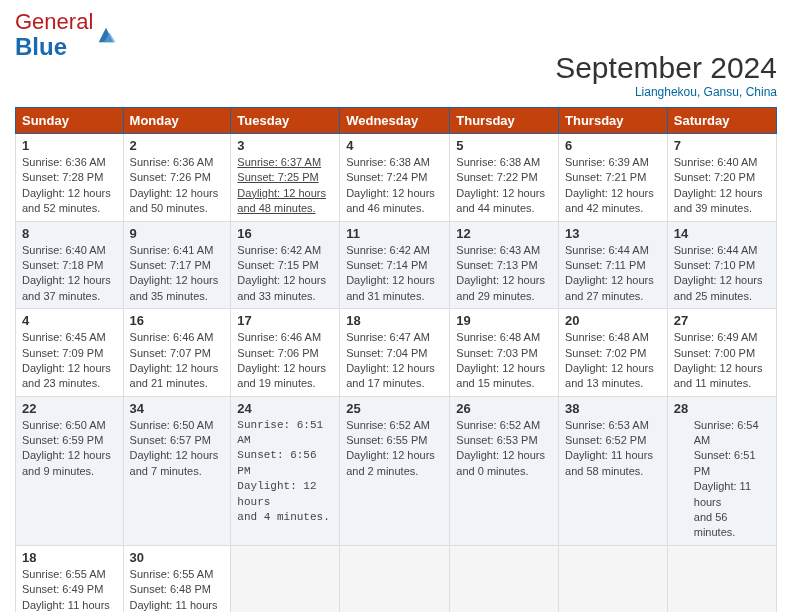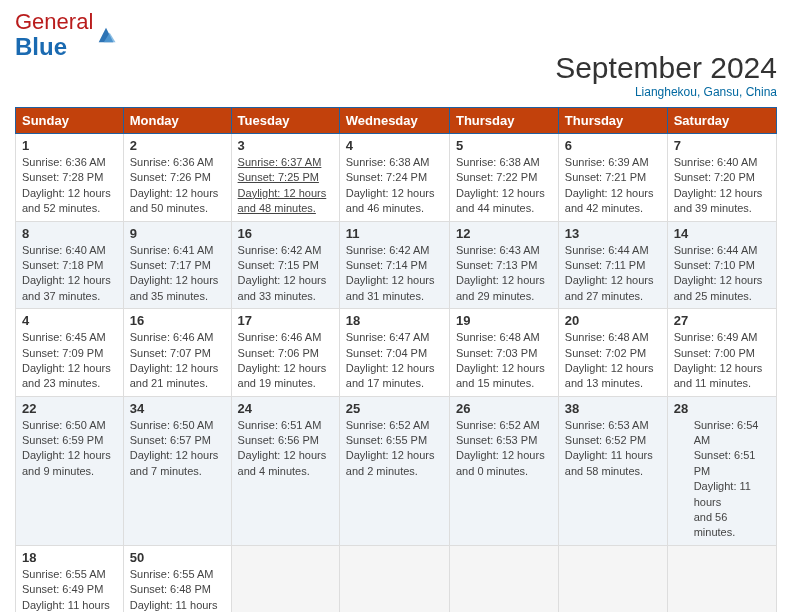--- a/index.html
+++ b/index.html
@@ -296,21 +296,21 @@
           </td>
           <td>
             <span class="day-num">34</span>
             <div class="day-info" style="white-space: pre-line;">Sunrise: 6:50 AM
 Sunset: 6:57 PM
 Daylight: 12 hours
 and 7 minutes.</div>
           </td>
           <td>
             <span class="day-num">24</span>
-            <div class="day-info" style="white-space: pre-line;">Sunrise: 6:51 AM
+            <div class="day-info" style="white-space: pre-line; font-family: Liberation Mono, monospace;">Sunrise: 6:51 AM
 Sunset: 6:56 PM
 Daylight: 12 hours
 and 4 minutes.</div>
           </td>
           <td>
             <span class="day-num">25</span>
             <div class="day-info" style="white-space: pre-line;">Sunrise: 6:52 AM
 Sunset: 6:55 PM
 Daylight: 12 hours
 and 2 minutes.</div>
@@ -339,21 +339,21 @@
         </tr>
         <tr>
           <td>
             <span class="day-num">18</span>
             <div class="day-info" style="white-space: pre-line;">Sunrise: 6:55 AM
 Sunset: 6:49 PM
 Daylight: 11 hours
 and 54 minutes.</div>
           </td>
           <td>
-            <span class="day-num">50</span>
+            <span class="day-num">30</span>
             <div class="day-info" style="white-space: pre-line;">Sunrise: 6:55 AM
 Sunset: 6:48 PM
 Daylight: 11 hours
 and 52 minutes.</div>
           </td>
           <td class="empty"></td>
           <td class="empty"></td>
           <td class="empty"></td>
           <td class="empty"></td>
           <td class="empty"></td>

